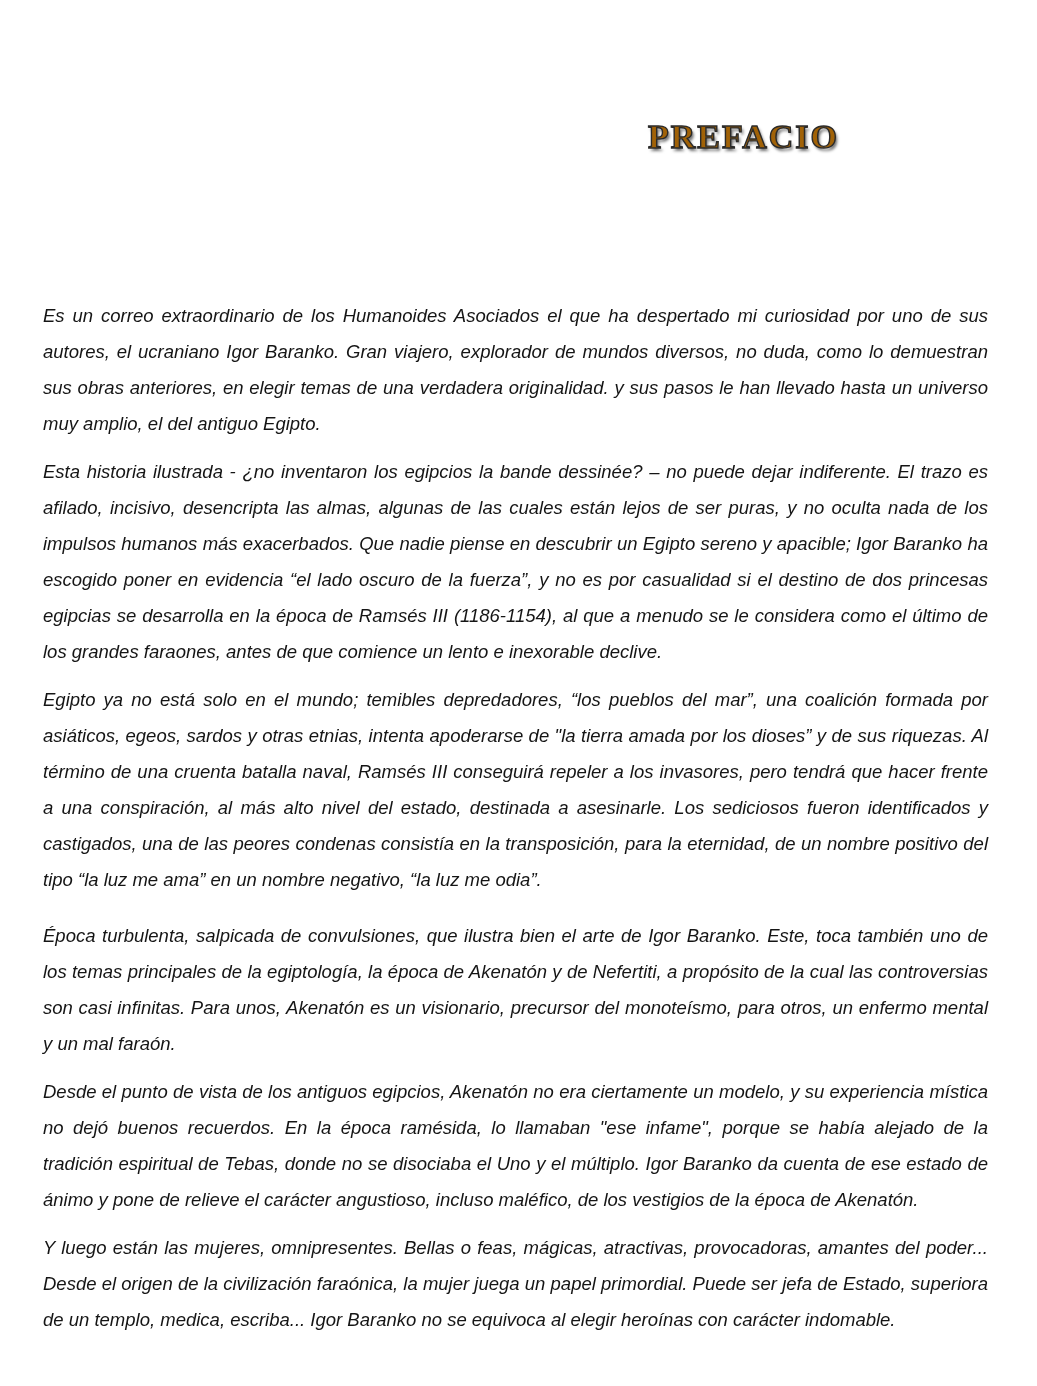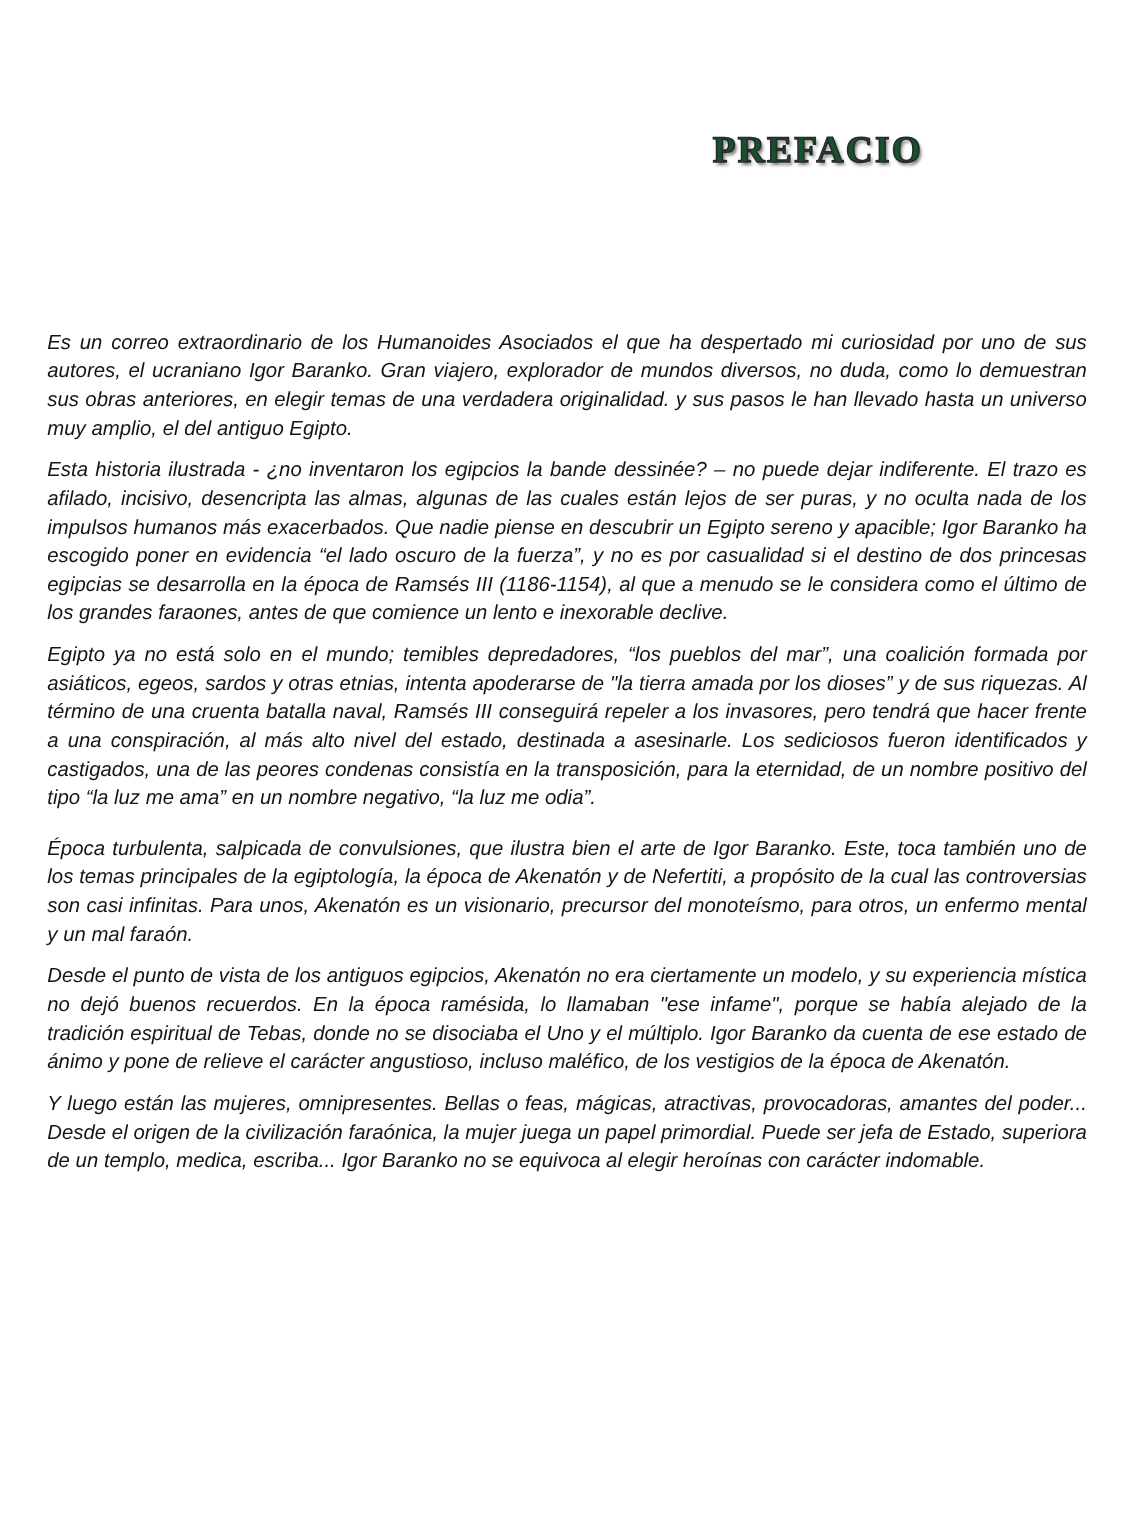--- a/index.html
+++ b/index.html
@@ -16,42 +16,42 @@
       color: #151515;
     }
     .page-title {
       position: absolute;
       left: 648px;
       top: 118px;
       font-family: "Liberation Serif", serif;
       font-weight: bold;
       font-size: 34px;
       letter-spacing: 2px;
-      color: #14532d;
+      color: #a16207;
       -webkit-text-stroke: 1.4px #2a2a2a;
       text-shadow: 2px 3px 3px rgba(0,0,0,0.55);
       white-space: nowrap;
     }
     .content {
       position: absolute;
       left: 43px;
       top: 298px;
       width: 945px;
     }
     .heading {
       font-weight: bold;
       font-style: italic;
       font-size: 18.5px;
       line-height: 26px;
       margin: 0 0 21px 0;
     }
     .para {
       font-style: italic;
       font-size: 18.5px;
-      line-height: 26px;
+      line-height: 36px;
       text-align: justify;
       margin: 0 0 12px 0;
     }
     .para.gap-lg { margin-bottom: 20px; }
   </style>
 </head>
 <body>
 
 <div class="page-title">PREFACIO</div>
 

